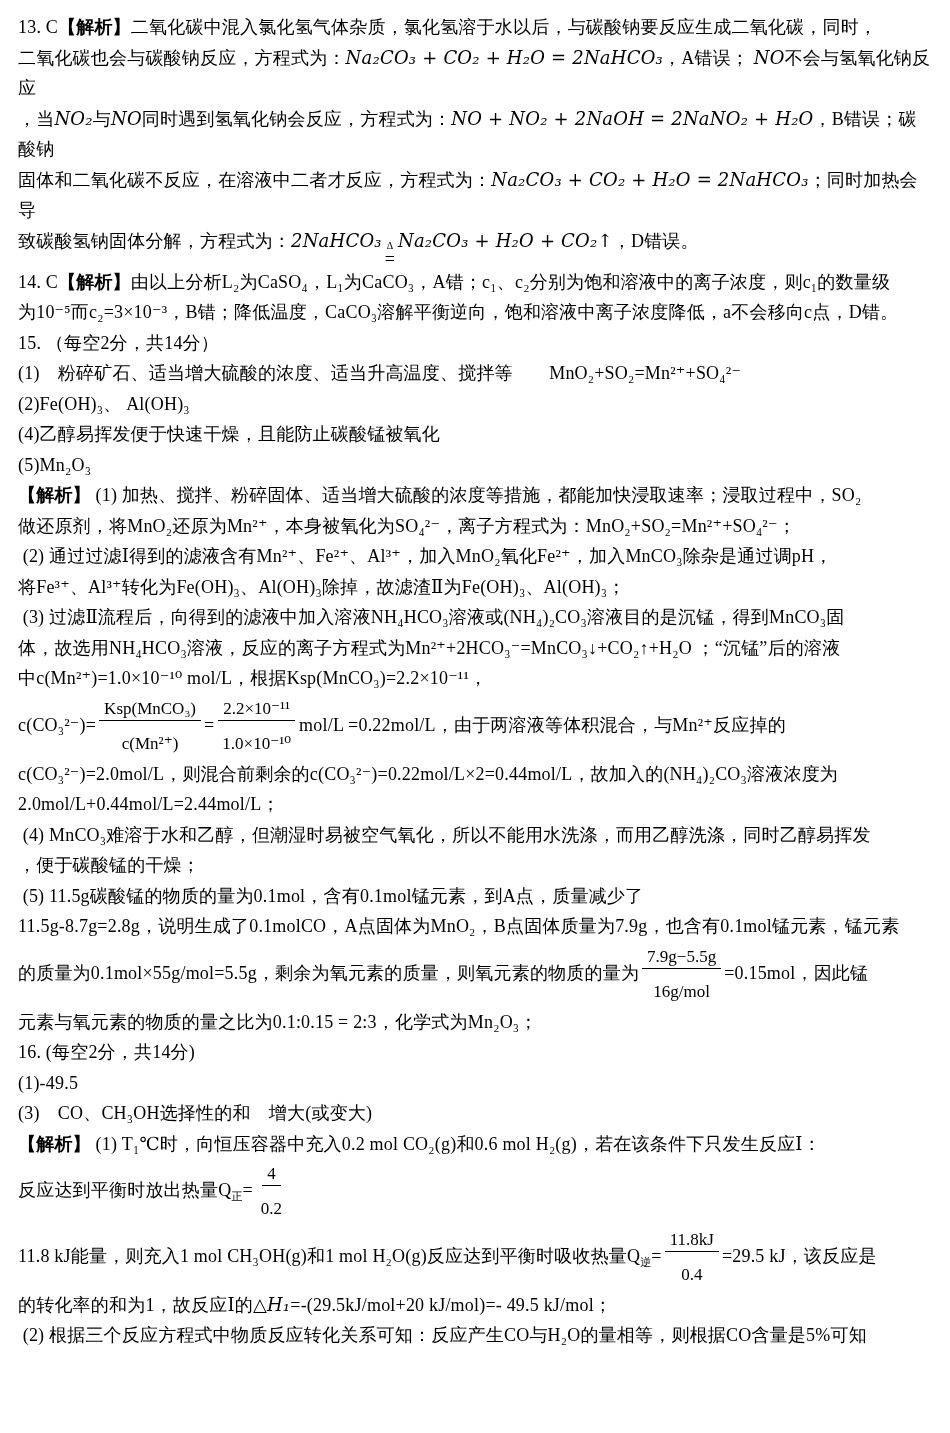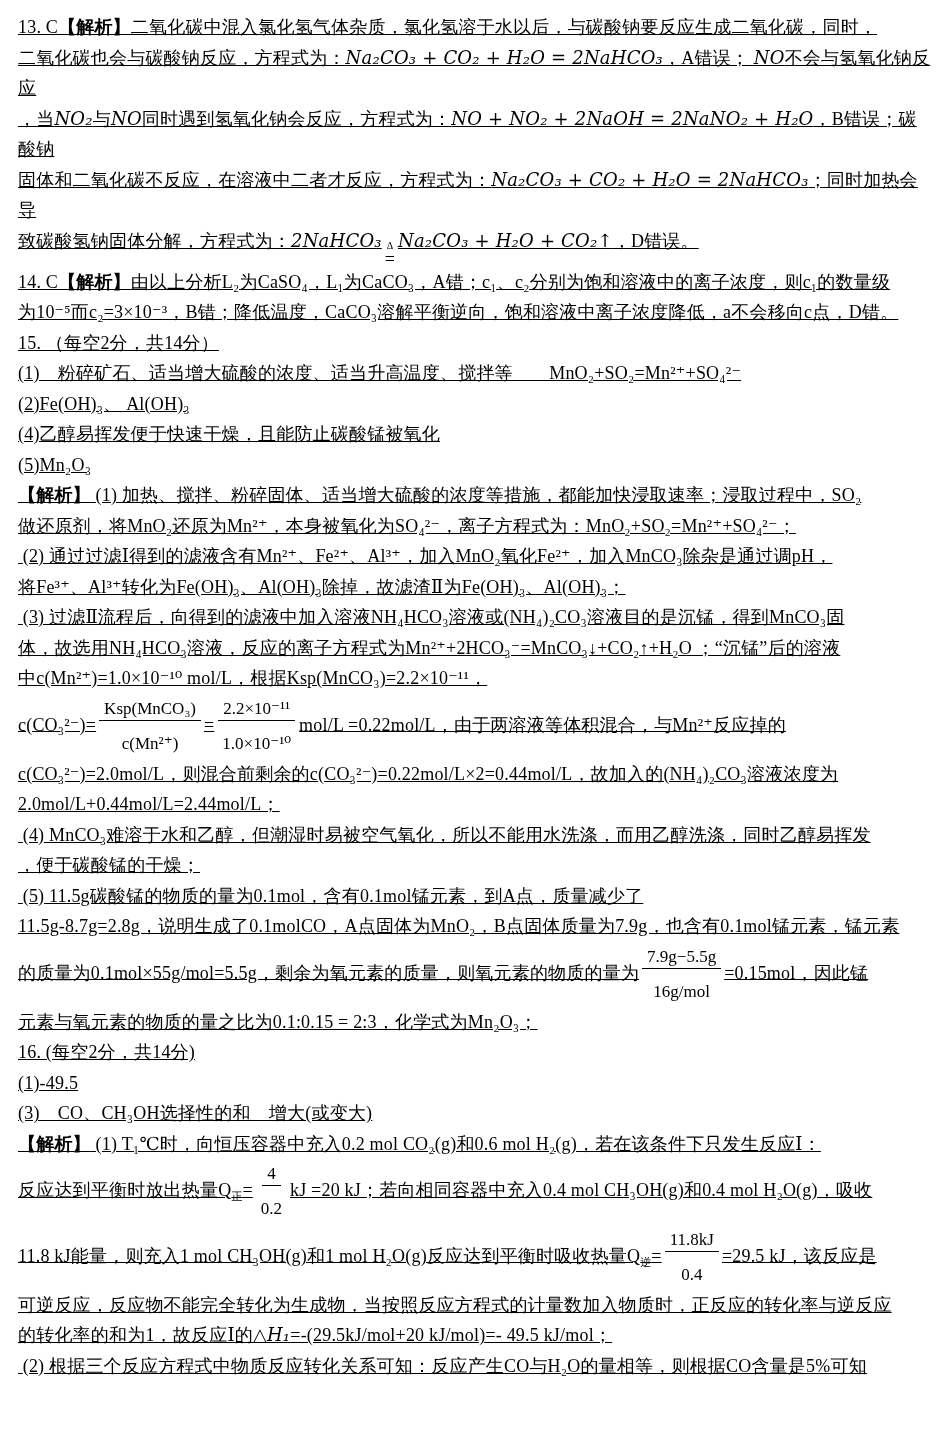--- a/index.html
+++ b/index.html
@@ -6,21 +6,21 @@
   body{
     width:950px;height:1433px;
     background:#ffffff;color:#000000;
     font-family:"Liberation Serif","DejaVu Serif",serif;
     overflow:hidden;
   }
   .page{
     box-sizing:border-box;
     width:950px;height:1433px;
     padding:12px 16px 0 18px;
-    display:flex;flex-direction:column;text-decoration:underline;
+    display:flex;flex-direction:column;
   }
   .doc-body{flex:1 1 auto;}
   .line{
     font-size:18px;
     line-height:30.5px;
     white-space:pre-wrap;
     letter-spacing:0.2px;
   }
   .line.tall{padding:4px 0;}
   .bold{font-weight:bold;}
@@ -70,20 +70,19 @@
       <div class="line"><span class=""> (4) MnCO₃难溶于水和乙醇，但潮湿时易被空气氧化，所以不能用水洗涤，而用乙醇洗涤，同时乙醇易挥发</span></div>
       <div class="line"><span class="">，便于碳酸锰的干燥；</span></div>
       <div class="line"><span class=""> (5) 11.5g碳酸锰的物质的量为0.1mol，含有0.1mol锰元素，到A点，质量减少了</span></div>
       <div class="line"><span class="">11.5g-8.7g=2.8g，说明生成了0.1molCO，A点固体为MnO₂，B点固体质量为7.9g，也含有0.1mol锰元素，锰元素</span></div>
       <div class="line tall"><span class="">的质量为0.1mol×55g/mol=5.5g，剩余为氧元素的质量，则氧元素的物质的量为</span><span class="frac"><span class="num">7.9g−5.5g</span><span class="den">16g/mol</span></span><span class="">=0.15mol，因此锰</span></div>
       <div class="line"><span class="">元素与氧元素的物质的量之比为0.1:0.15 = 2:3，化学式为Mn₂O₃；</span></div>
       <div class="line"><span class="">16. (每空2分，共14分)</span></div>
       <div class="line"><span class="">(1)-49.5</span></div>
       <div class="line"><span class="">(3)　CO、CH₃OH选择性的和　增大(或变大)</span></div>
       <div class="line"><span class="bold">【解析】</span><span class=""> (1) T₁℃时，向恒压容器中充入0.2 mol CO₂(g)和0.6 mol H₂(g)，若在该条件下只发生反应Ⅰ：</span></div>
-      <div class="line tall"><span class="">反应达到平衡时放出热量Q</span><span class="subscript">正</span><span class="">=</span><span class="frac"><span class="num">4</span><span class="den">0.2</span></span><span class="">kJ =20 kJ；若向相同容器中充入0.4 mol CH₃OH(g)和0.4 mol H₂O(g)，吸收</span></div>
+      <div class="line tall"><span class="">反应达到平衡时放出热量Q</span><span class="subscript">正</span><span class="">=</span><span class="frac"><span class="num">4</span><span class="den">0.2</span></span></div>
       <div class="line tall"><span class="">11.8 kJ能量，则充入1 mol CH₃OH(g)和1 mol H₂O(g)反应达到平衡时吸收热量Q</span><span class="subscript">逆</span><span class="">=</span><span class="frac"><span class="num">11.8kJ</span><span class="den">0.4</span></span><span class="">=29.5 kJ，该反应是</span></div>
-      <div class="line"><span class="">可逆反应，反应物不能完全转化为生成物，当按照反应方程式的计量数加入物质时，正反应的转化率与逆反应</span></div>
       <div class="line"><span class="">的转化率的和为1，故反应Ⅰ的</span><span class="fi">△H₁</span><span class="">=-(29.5kJ/mol+20 kJ/mol)=- 49.5 kJ/mol；</span></div>
       <div class="line"><span class=""> (2) 根据三个反应方程式中物质反应转化关系可知：反应产生CO与H₂O的量相等，则根据CO含量是5%可知</span></div>
     </div>
 
 </div>
 
 </body></html>

